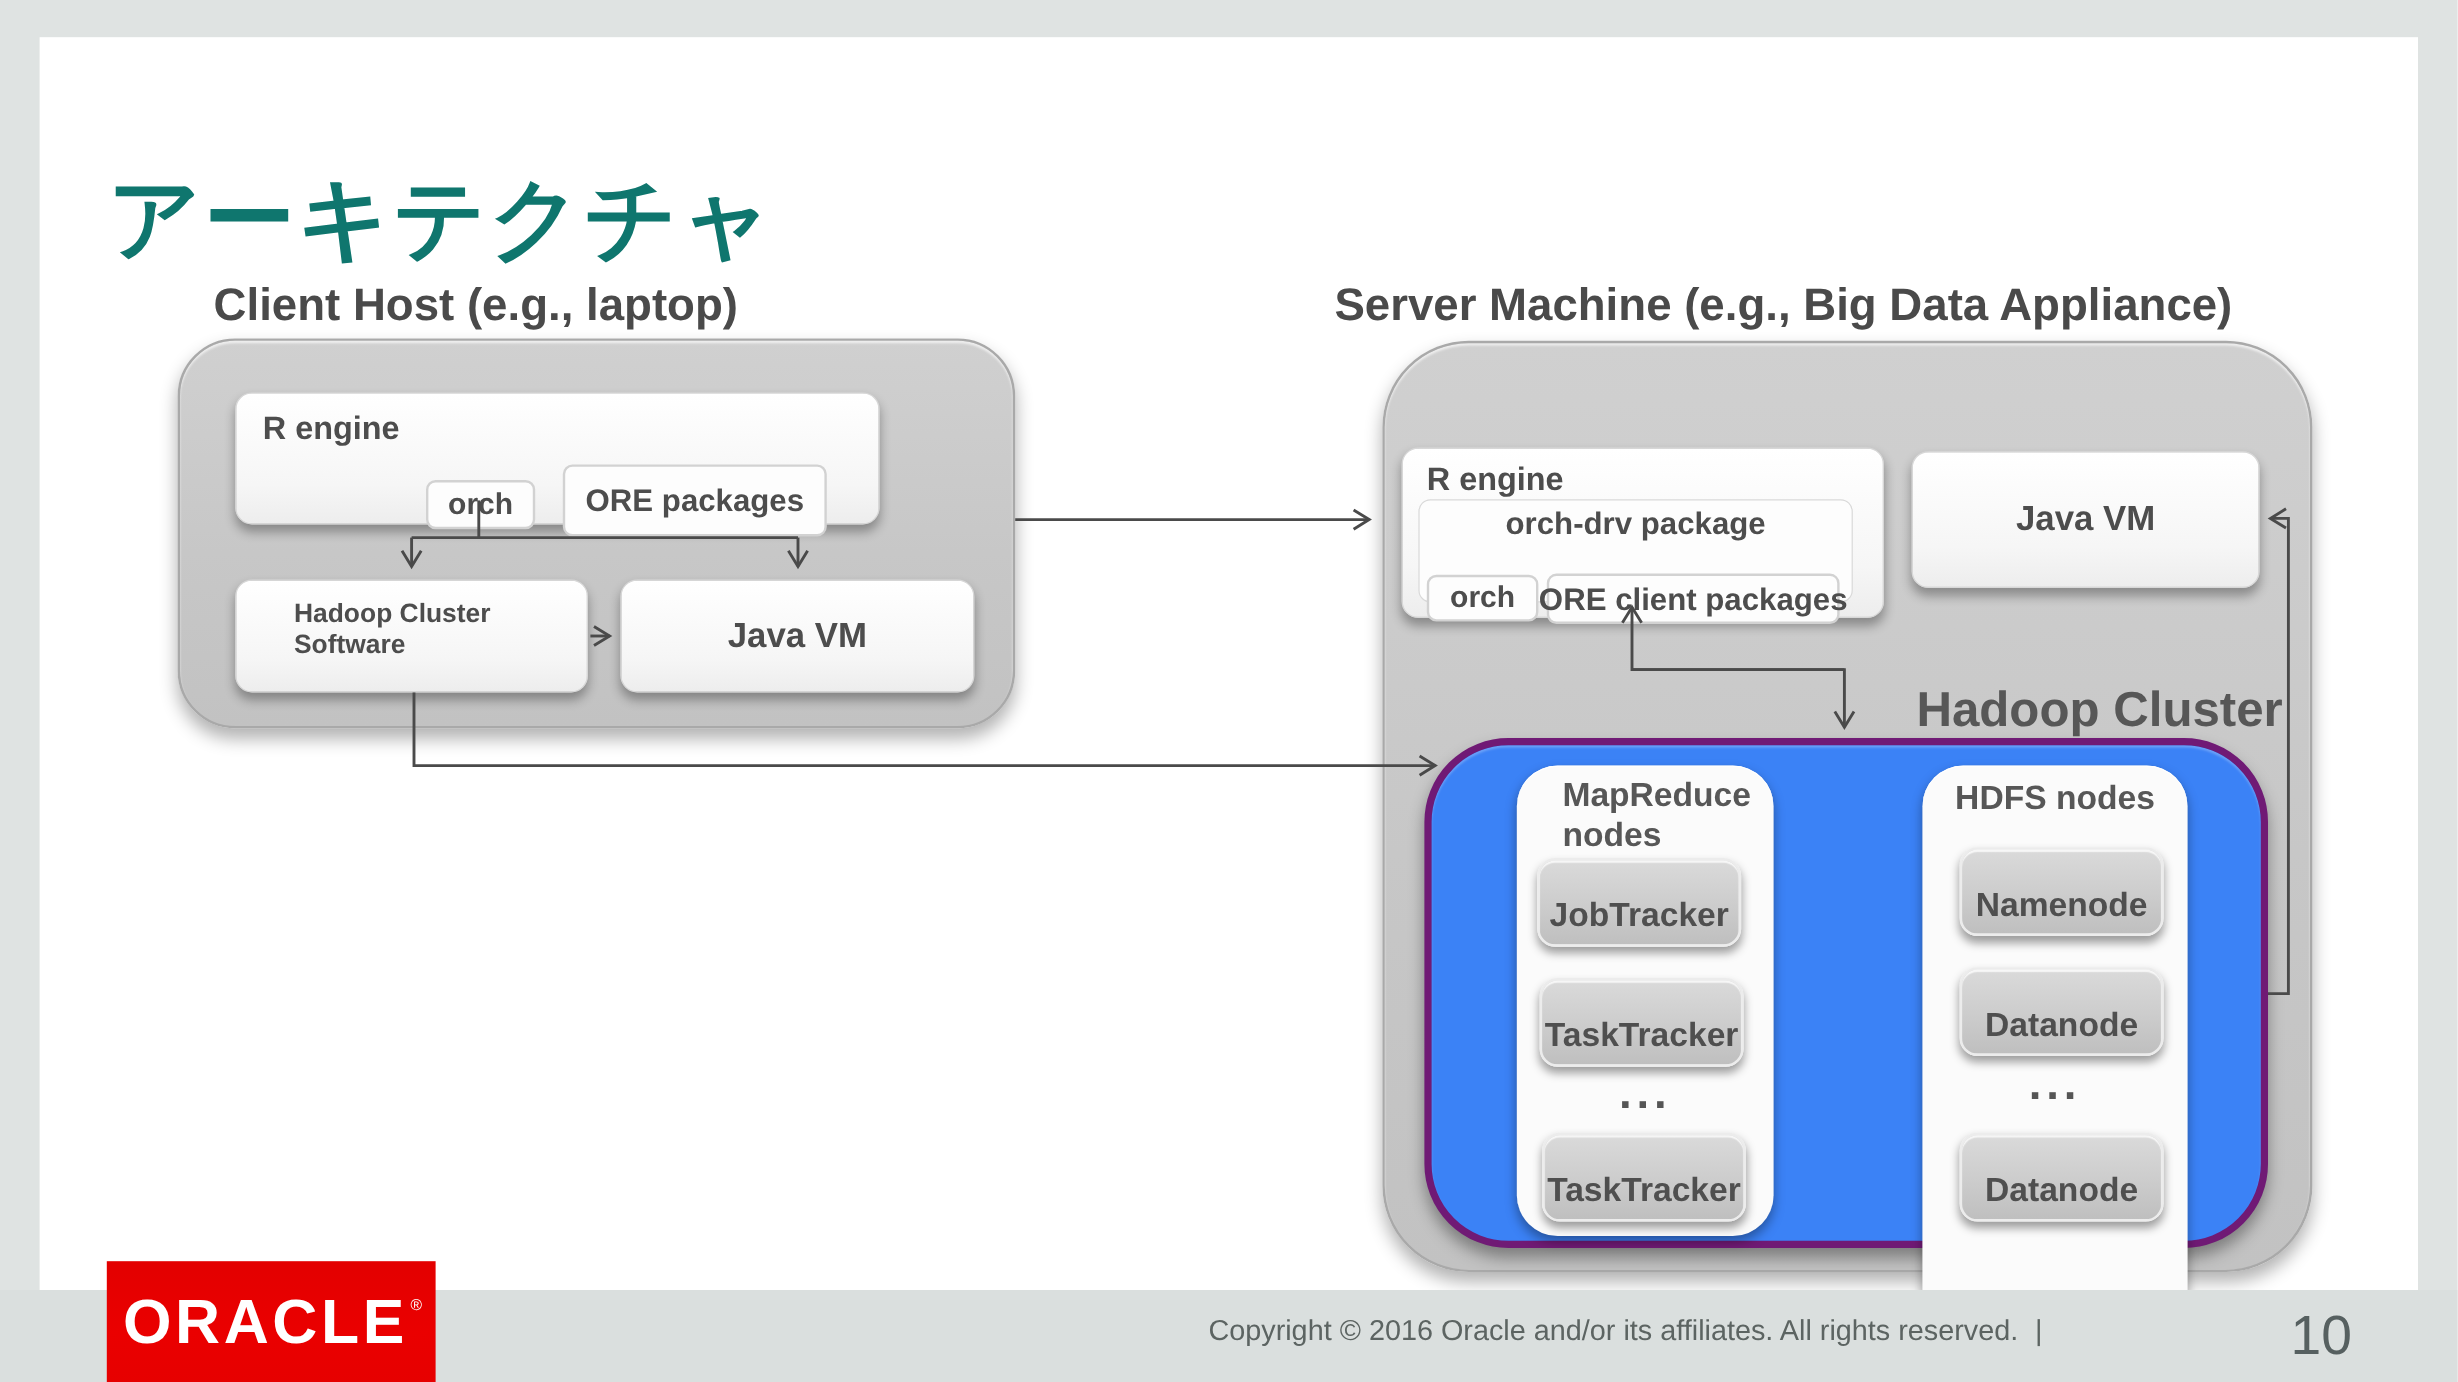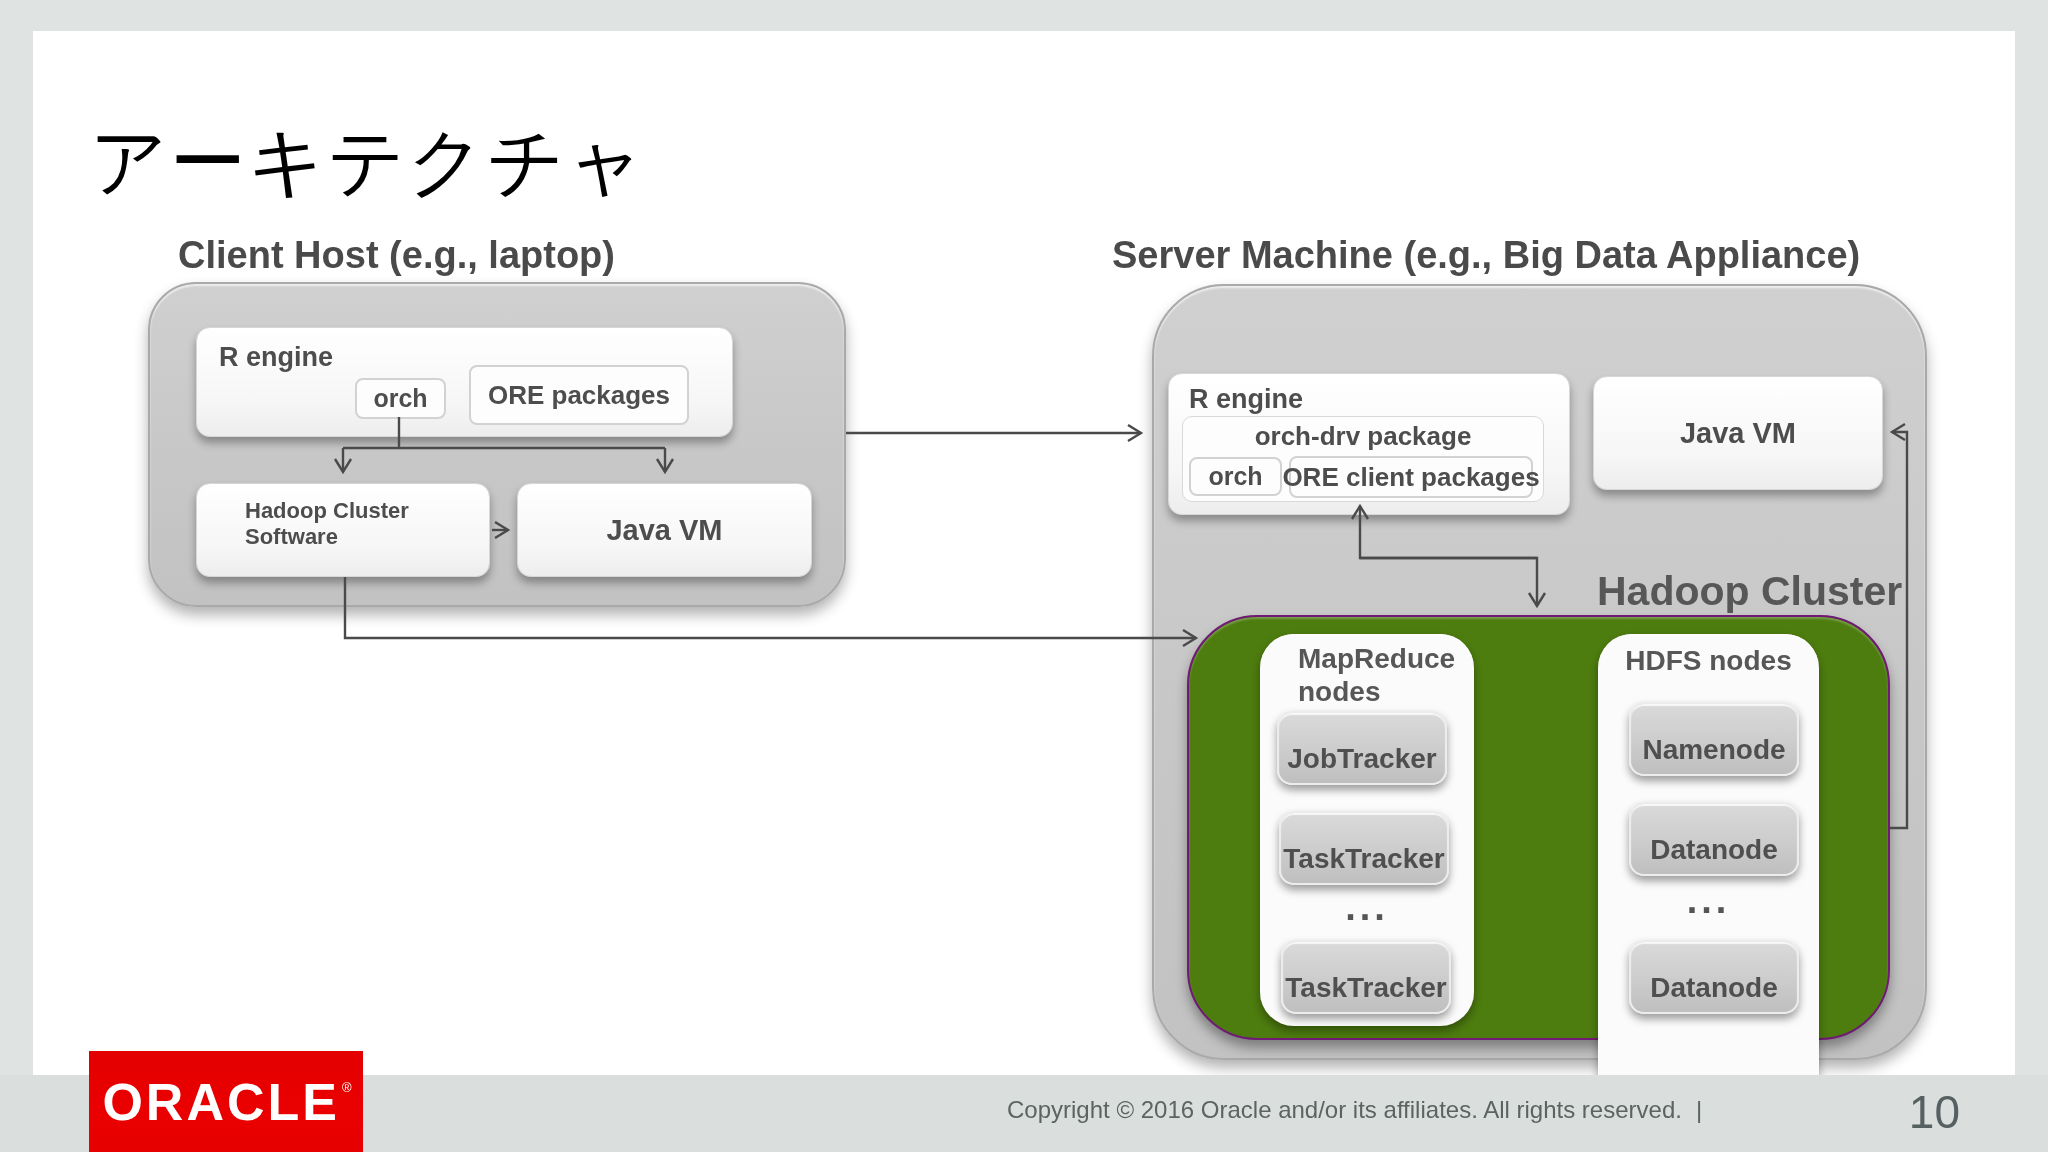--- a/index.html
+++ b/index.html
@@ -3,21 +3,21 @@
 <meta charset="utf-8">
 <style>
   * { margin:0; padding:0; box-sizing:border-box; }
   html,body { width:2048px; height:1152px; overflow:hidden; }
   body { font-family:"Liberation Sans","DejaVu Sans",sans-serif; color:#4d4d4d; background:#dfe3e2; position:relative; }
 
   .abs { position:absolute; }
 
   .slide { left:33px; top:31px; width:1982px; height:1044px; background:#ffffff; }
 
-  .deck-title { left:90px; top:112px; font-size:76px; font-weight:400; color:#000000; letter-spacing:2px; white-space:nowrap; }
+  .deck-title { left:90px; top:132px; font-size:76px; font-weight:700; color:#0f766e; letter-spacing:2px; white-space:nowrap; }
 
   .section-heading { font-size:38px; font-weight:bold; color:#4a4a4a; white-space:nowrap; }
   .heading-client { left:178px; top:234px; }
   .heading-server { left:1112px; top:234px; }
 
   .machine-box {
     background:linear-gradient(180deg,#d0d0d0 0%,#c7c7c7 55%,#c2c2c2 100%);
     border:2px solid #a9a9a9;
     box-shadow:0 8px 14px rgba(0,0,0,.30), inset 0 2px 2px rgba(255,255,255,.65);
   }
@@ -27,31 +27,31 @@
   .white-box {
     background:linear-gradient(180deg,#ffffff 0%,#f6f6f6 70%,#ededed 100%);
     border:1px solid #d7d7d7; border-radius:14px;
     box-shadow:0 6px 9px rgba(0,0,0,.32), inset 0 1px 0 rgba(255,255,255,.9);
   }
   .inner-label { font-size:27px; font-weight:bold; color:#4d4d4d; white-space:nowrap; }
 
   .mini-box {
     background:#fdfdfd; border:2px solid #d2d2d2; border-radius:8px;
     display:flex; align-items:center; justify-content:center;
-    font-weight:bold; color:#4d4d4d; white-space:nowrap;
+    font-weight:bold; color:#4d4d4d; white-space:nowrap;margin-top:22px;
   }
 
   .centered-label { display:flex; align-items:center; justify-content:center; 
     font-weight:bold; color:#4d4d4d; }
 
   .hadoop-cluster-label { font-size:41px; font-weight:bold; color:#575757; white-space:nowrap; }
 
   .dark-box {
     left:1187px; top:615px; width:703px; height:425px; border-radius:70px;
-    background:#4d7c0f; border:2px solid #701a75;
+    background:#3b82f6; border:6px solid #701a75;
     box-shadow:0 8px 12px rgba(0,0,0,.35), inset 0 2px 2px rgba(255,255,255,.25);
   }
   .node-column {
     background:#fbfbfb; border-radius:34px;
     box-shadow:0 5px 9px rgba(0,0,0,.35), inset 0 1px 0 #ffffff;
   }
   .column-title { font-size:28px; font-weight:bold; color:#575757; line-height:1.18; }
   .node-btn {
     background:linear-gradient(180deg,#dadada 0%,#cccccc 55%,#bfbfbf 100%);
     border:2px solid #ececec; border-radius:15px;

